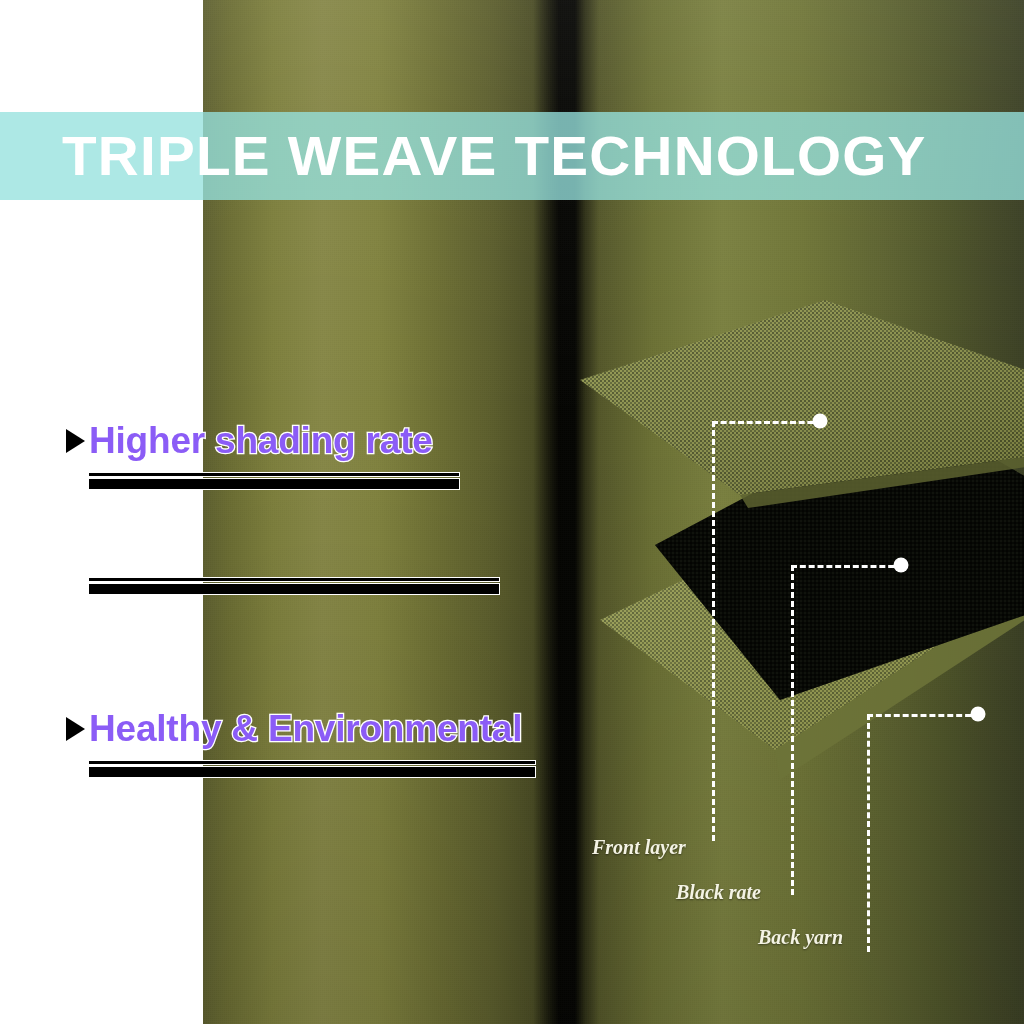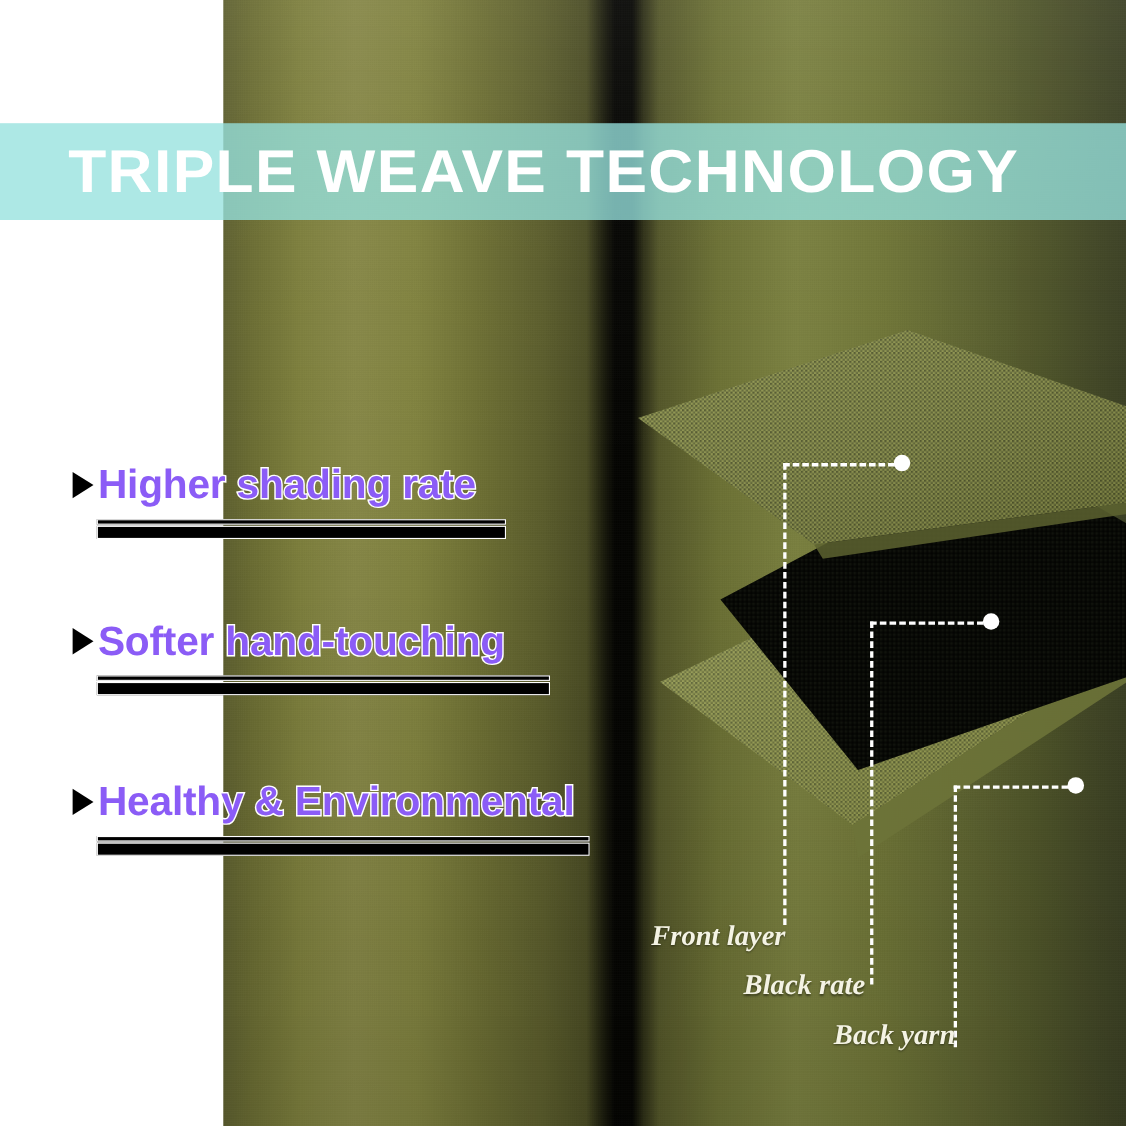--- a/index.html
+++ b/index.html
@@ -167,21 +167,21 @@
     width:0;
     border-left:3px dashed #ffffff;
   }
 
   
   .callout{
     position:absolute;
     font-family:"Liberation Serif", serif;
     font-weight:700;
     font-style:italic;
-    font-size:26px;
+    font-size:20px;
     color:#f4f3e4;
     white-space:nowrap;
     text-shadow:0 1px 2px rgba(0,0,0,.45);
   }
 </style>
 </head>
 <body>
 
 <div id="stage">
 
@@ -199,24 +199,20 @@
       <span class="bullet-tri"></span>
       <span class="feature-text">Higher shading rate</span>
     </div>
     <div class="rule" style="width:372px; margin-left:22px;">
       <div class="rule-thin"></div>
       <div class="rule-thick"></div>
     </div>
   </div>
 
   <div class="feature" style="top:564px;">
-    <div class="feature-row">
-      <span class="bullet-tri"></span>
-      <span class="feature-text">Softer hand-touching</span>
-    </div>
     <div class="rule" style="width:412px; margin-left:22px;">
       <div class="rule-thin"></div>
       <div class="rule-thick"></div>
     </div>
   </div>
 
   <div class="feature" style="top:710px;">
     <div class="feature-row">
       <span class="bullet-tri"></span>
       <span class="feature-text">Healthy &amp; Environmental</span>

